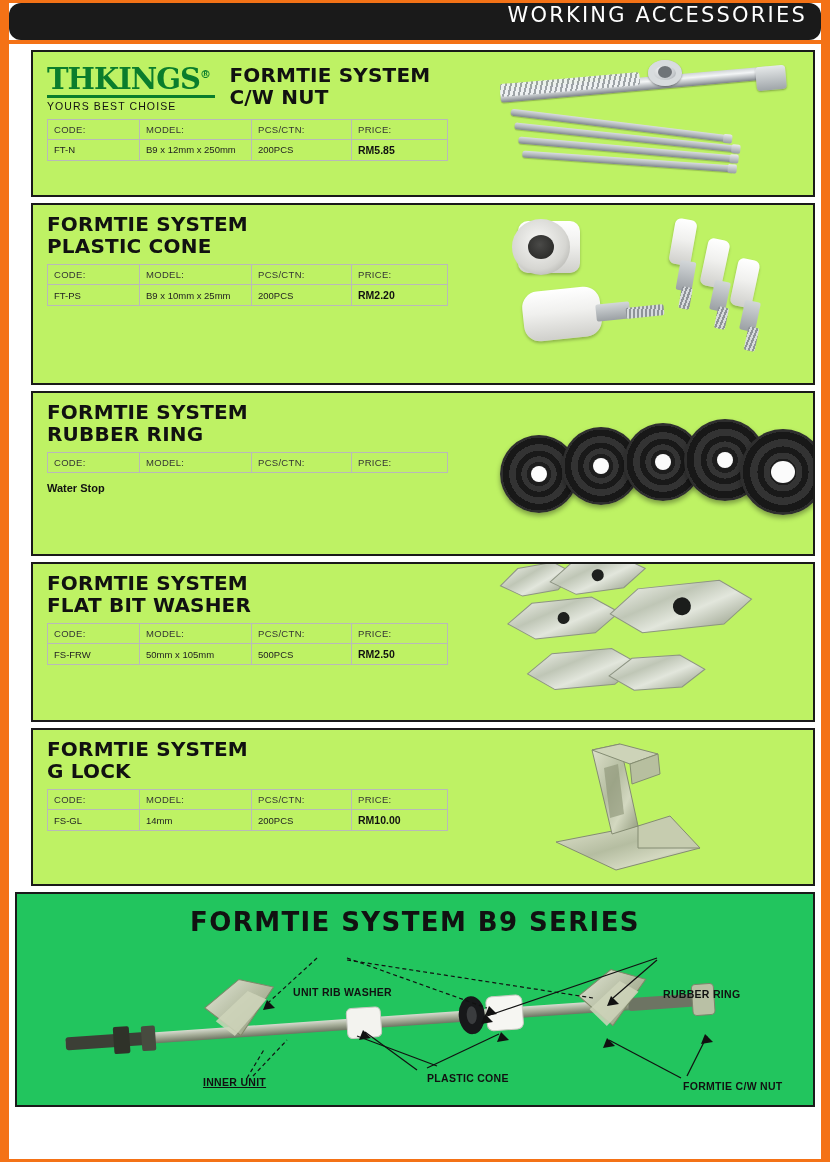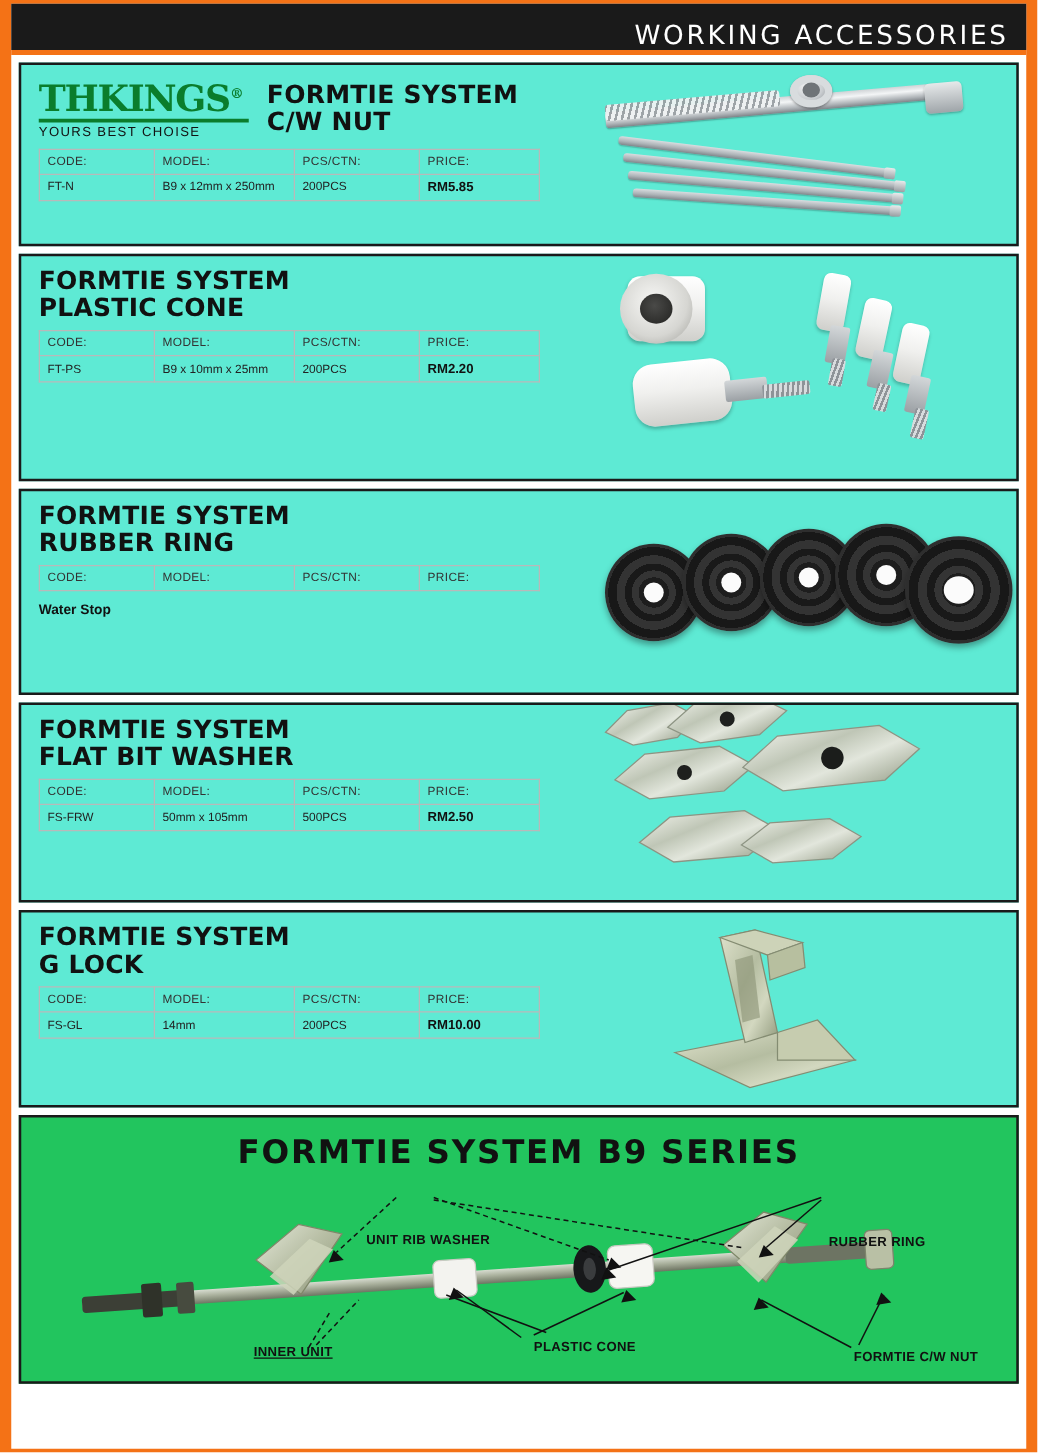--- a/index.html
+++ b/index.html
@@ -24,24 +24,25 @@
     border-top: 3px solid #f47216;
     border-bottom: 3px solid #f47216;
     padding: 0;
   }
 
   
   .header-bar {
     height: 37px;
     background: #1a1a1a;
     display: flex;
-    align-items: flex-end;
+    align-items: flex-start;
     justify-content: flex-end;
     padding-right: 14px;
     position: relative;
+    border-radius: 12px;
   }
   .header-title {
     color: #ffffff;
     font-size: 21px;
     letter-spacing: 2.2px;
     font-weight: 400;
     font-family: "DejaVu Sans", sans-serif;
   }
   .header-underline {
     height: 4px;
@@ -51,22 +52,23 @@
 
   
   .content {
     padding: 6px 6px 0 6px;
   }
 
   .card {
     border: 2px solid #1a1a1a;
     margin-bottom: 6px;
     position: relative;
-    background: #5eead4;
+    background: #bef264;
     overflow: hidden;
+    margin-left: 16px;
   }
 
   .card-inner {
     display: flex;
     position: relative;
     height: 100%;
   }
 
   .card-left {
     width: 455px;

